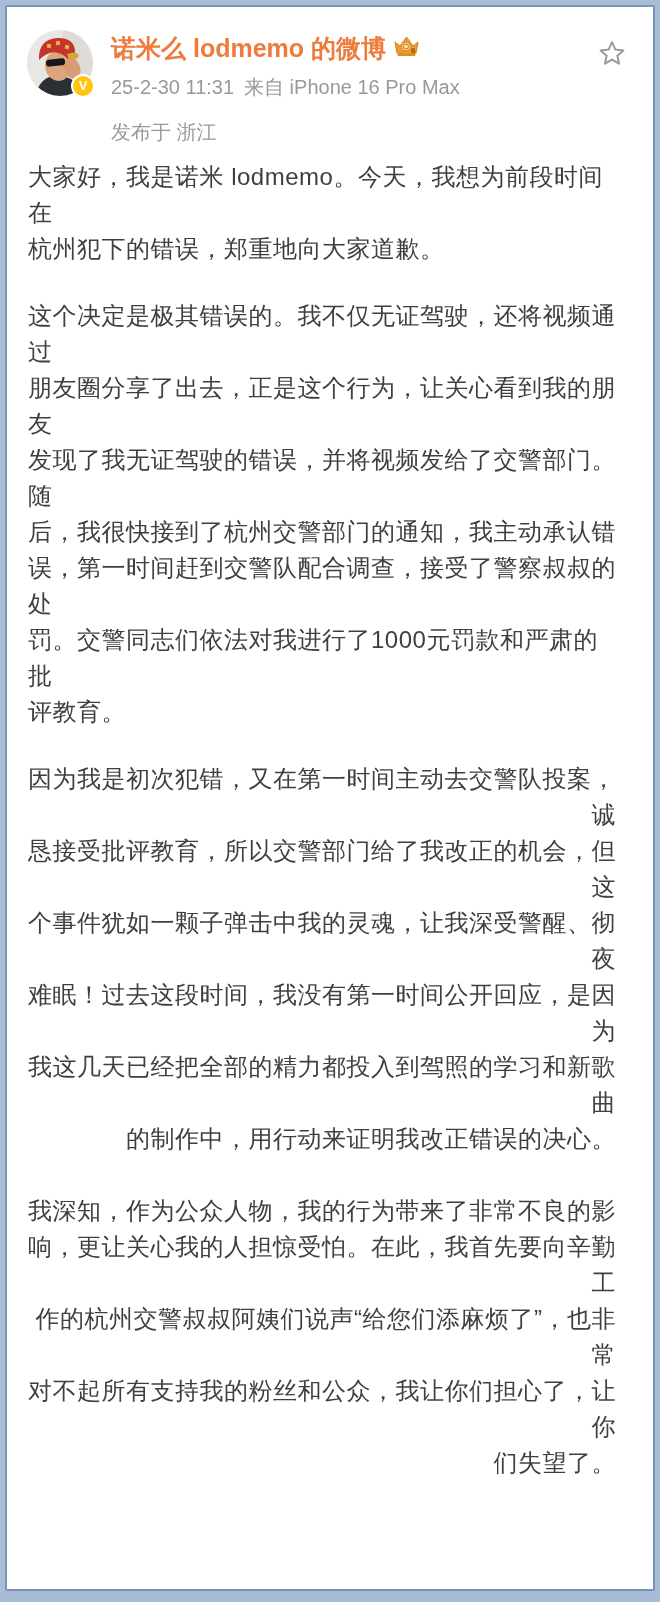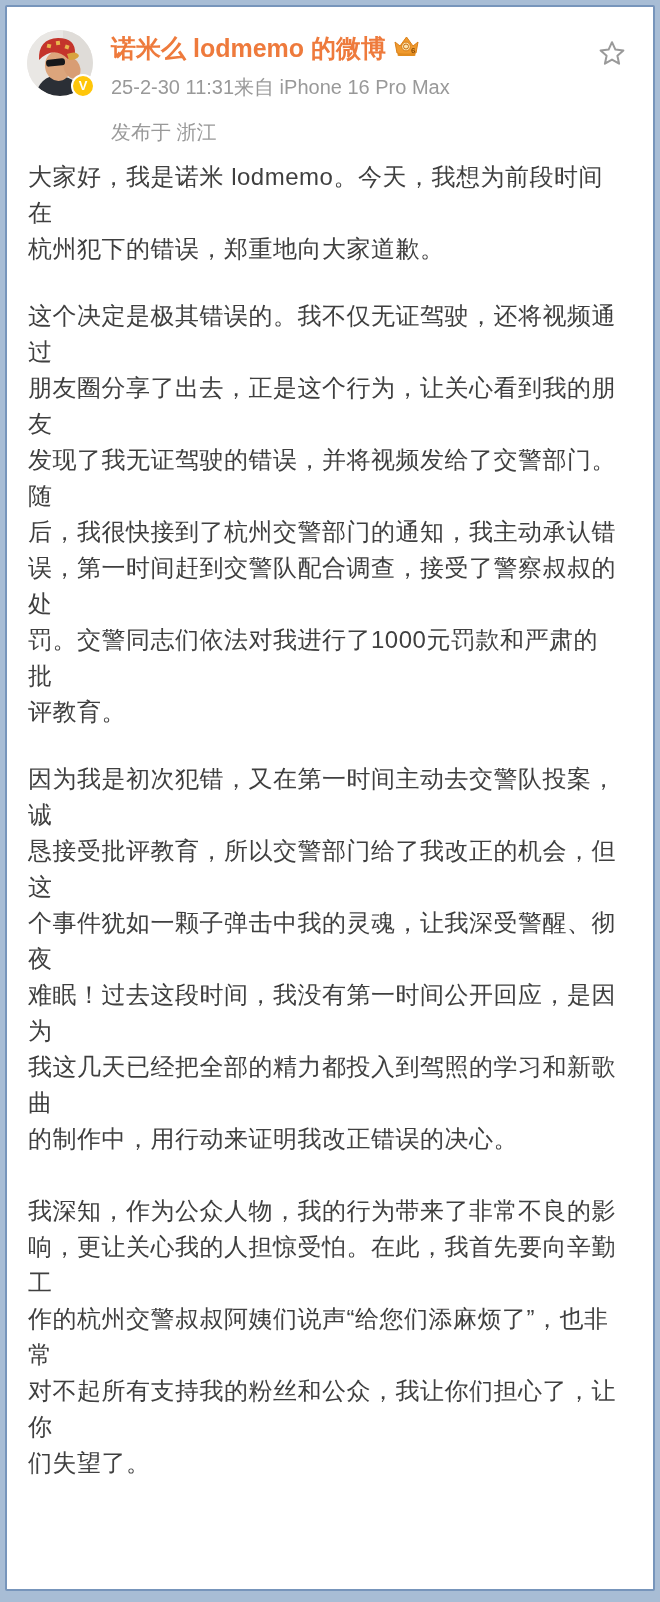--- a/index.html
+++ b/index.html
@@ -65,21 +65,21 @@
     letter-spacing:0;
     cursor:pointer;
   }
   .crown{margin-left:7px;flex:0 0 auto;}
   .meta-row{
     margin-top:9px;
     color:#999999;
     font-size:20px;
     line-height:22px;
   }
-  .meta-row .src{}
+  .meta-row .src{margin-left:10px;}
   .loc-row{
     margin-top:23px;
     color:#999999;
     font-size:20px;
     line-height:22px;
   }
   .star-btn{
     position:absolute;
     right:26px;top:32px;
     width:30px;height:30px;
@@ -90,21 +90,21 @@
     padding:16px 21px 0 21px;
     color:#3f3f3f;
     font-size:24px;
     line-height:36px;
   }
   .post-body p{
     margin:0 16px 31px 0;
     white-space:pre-line;
     letter-spacing:0.5px;
   }
-  .post-body p.gap-lg{margin-bottom:36px;}
+  .post-body p.gap-lg{margin-bottom:36px;text-align:right;}
   .post-body p:last-child{margin-bottom:0;}
 </style>
 </head>
 <body>
 
 <div class="card">
 
   <header class="post-header">
 
     <div class="avatar-wrap">

